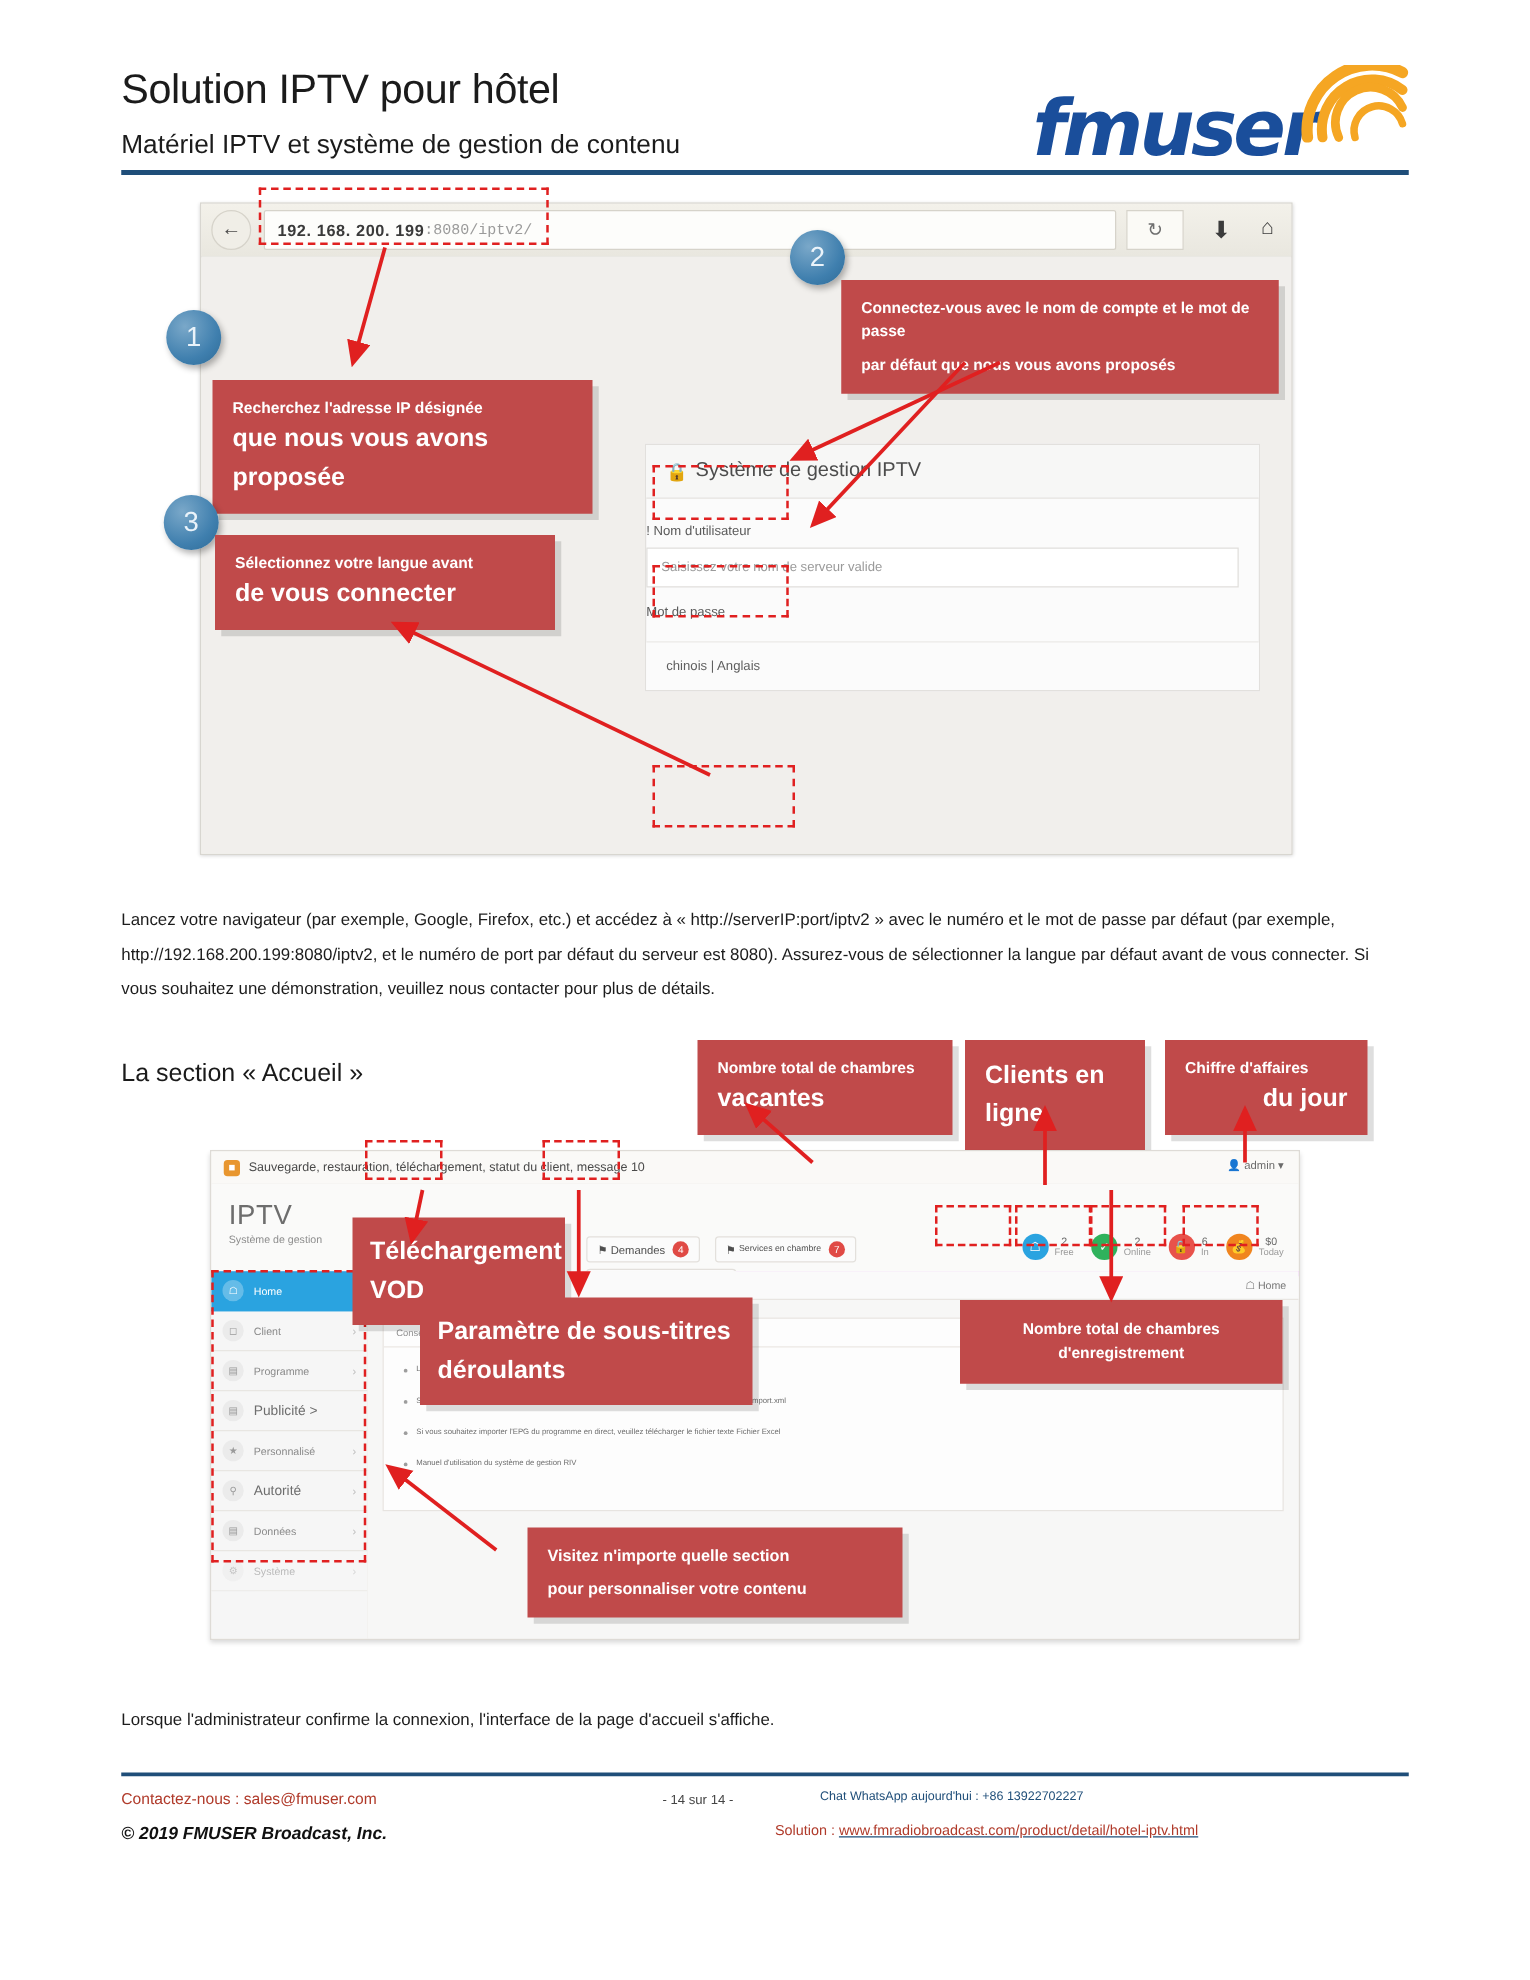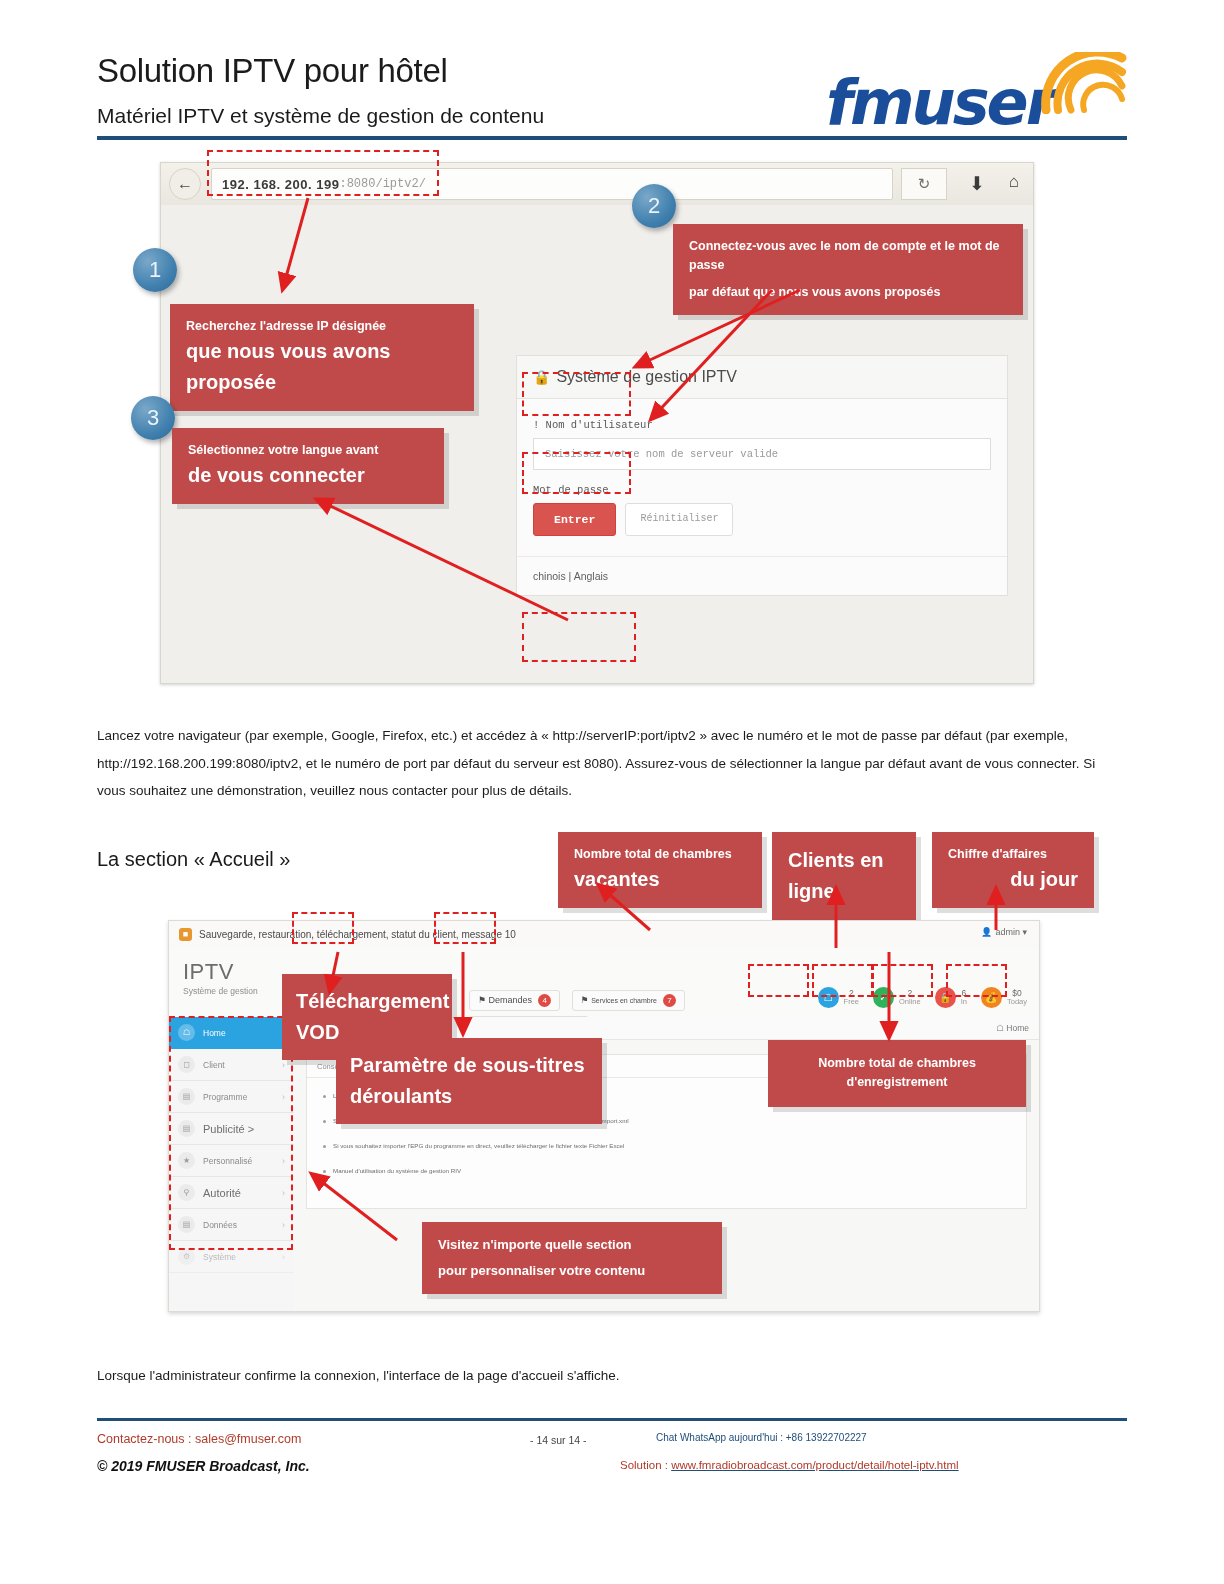--- a/index.html
+++ b/index.html
@@ -30,21 +30,21 @@
   .bb-url .bold{font-weight:700;color:#3a3a3a;letter-spacing:.5px;}
   .bb-reload{position:absolute;right:86px;top:5px;width:44px;height:30px;background:#fbfaf6;border:1px solid #d6d3ca;display:flex;align-items:center;justify-content:center;color:#6f6f6f;font-size:15px;}
   .bb-dl{position:absolute;right:48px;top:9px;font-size:19px;color:#3b3b3b;}
   .bb-home{position:absolute;right:14px;top:9px;font-size:17px;color:#3b3b3b;}
   .shotbody{position:absolute;left:0;top:42px;right:0;bottom:0;background:#f1efec;}
 
   
   .logincard{position:absolute;left:355px;top:150px;width:490px;background:#fbfbfb;border:1px solid #e2e0dd;}
   .lc-head{height:42px;border-bottom:1px solid #e6e4e1;display:flex;align-items:center;padding-left:16px;font-size:16px;color:#4c4c4c;background:#f7f7f6;}
   .lc-head .lock{font-size:14px;margin-right:6px;color:#555;}
-  .lc-body{padding:18px 16px 10px 16px;font-family:Liberation Mono, monospace;}
+  .lc-body{padding:18px 16px 10px 0;}
   .lbl{font-size:10.5px;color:#5a5a5a;margin-bottom:7px;margin-top:2px;}
   .fld{height:30px;background:#fff;border:1px solid #e0dedb;display:flex;align-items:center;padding-left:11px;font-size:10.5px;color:#9a9a9a;margin-bottom:14px;}
   .btnrow{display:flex;gap:9px;margin-top:6px;margin-bottom:10px;}
   .btn-enter{background:#d9534f;color:#fff;font-size:11.5px;font-weight:700;padding:9px 20px;border:1px solid #d43f3a;border-radius:3px;}
   .btn-reset{background:#fff;color:#9b9b9b;font-size:10px;padding:9px 14px;border:1px solid #e0dedb;border-radius:3px;}
   .lc-foot{border-top:1px solid #eceae7;padding:13px 16px;font-size:10.5px;color:#5f5f5f;background:#fbfbfb;}
 
   
   .callout{position:absolute;background:#c04a4a;color:#fff;box-shadow:5px 5px 0 rgba(0,0,0,.13);padding:13px 16px;line-height:1.55;}
   .callout .l1{font-size:12.5px;font-weight:700;}
@@ -148,24 +148,20 @@
     <div class="shotbody">
       <div class="logincard">
         <div class="lc-head">
           <span class="lock">🔒</span>
           <span>Système de gestion IPTV</span>
         </div>
         <div class="lc-body">
           <div class="lbl">! Nom d'utilisateur</div>
           <div class="fld">Saisissez votre nom de serveur valide</div>
           <div class="lbl">Mot de passe</div>
-          <div class="btnrow">
-            <div class="btn-enter">Entrer</div>
-            <div class="btn-reset">Réinitialiser</div>
-          </div>
         </div>
         <div class="lc-foot">chinois | Anglais</div>
       </div>
     </div>
   </div>
 
   <div class="dash" style="left:207px;top:150px;width:228px;height:42px;"></div>
   <div class="dash" style="left:522px;top:372px;width:105px;height:40px;"></div>
   <div class="dash" style="left:522px;top:452px;width:105px;height:38px;"></div>
   <div class="dash" style="left:522px;top:612px;width:110px;height:46px;"></div>

